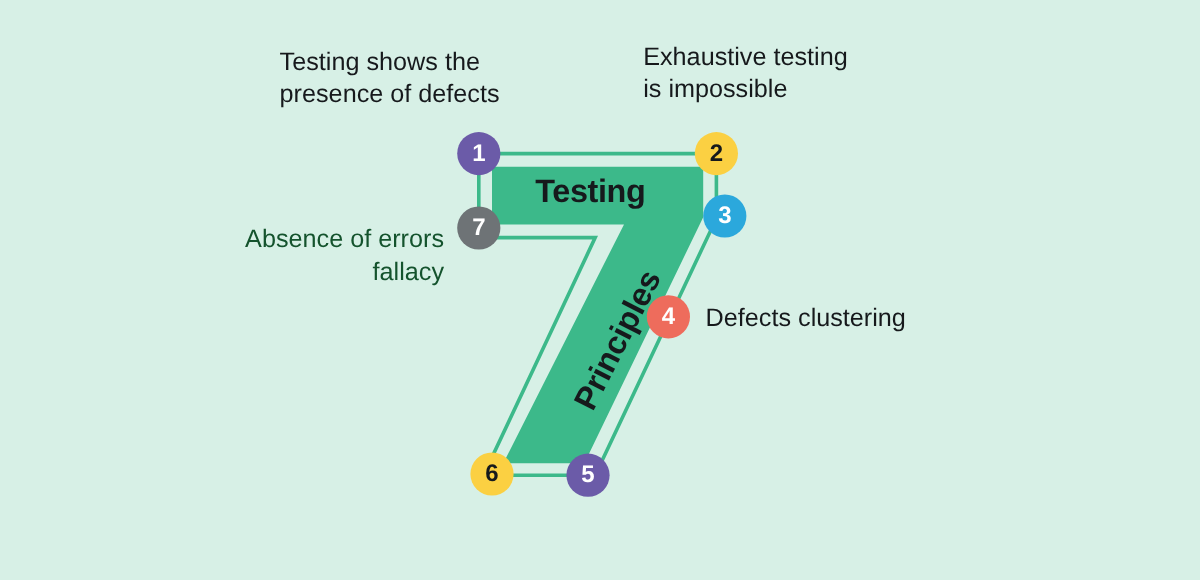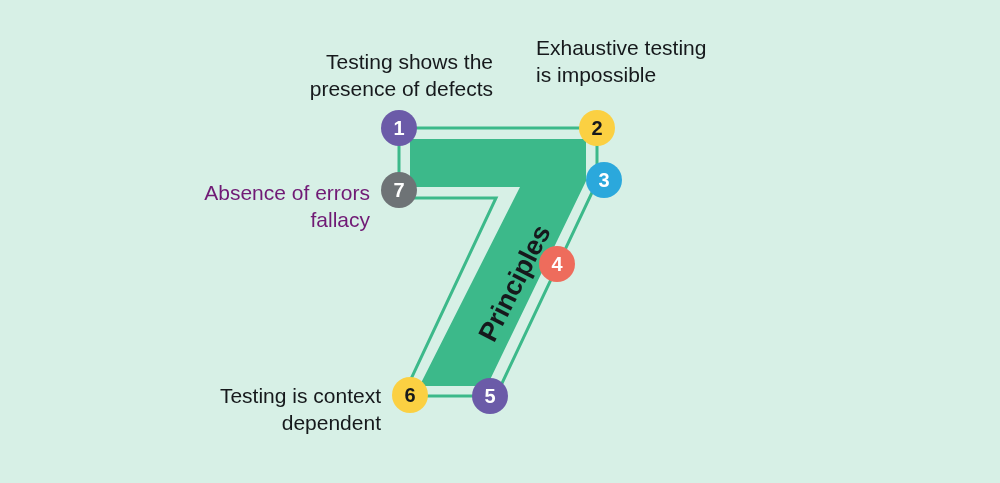--- a/index.html
+++ b/index.html
@@ -27,21 +27,21 @@
   }
   .label {
     position: absolute;
     font-family: "Liberation Sans", sans-serif;
     font-size: 21px;
     line-height: 27px;
     color: #16191c;
     white-space: pre-line;
   }
   
-  .lbl-1 { left: 233px; top: 48px; width: 260px; text-align: right; }
+  .lbl-1 { left: 233px; top: 38px; width: 260px; text-align: left; }
   .lbl-2 { left: 536px; top: 34px; width: 280px; text-align: left; }
   .lbl-3 { left: 635px; top: 167px; width: 280px; text-align: left; }
   .lbl-4 { left: 588px; top: 252px; width: 300px; text-align: left; }
   .lbl-5 { left: 523px; top: 382px; width: 300px; text-align: left; }
   .lbl-6 { left: 139px; top: 382px; width: 242px; text-align: right; }
   .lbl-7 { left: 135px; top: 179px; width: 235px; text-align: right; }
 
   .badge {
     position: absolute;
     width: 36px;
@@ -101,38 +101,38 @@
              L 586 139
              L 586 181
              L 487 386
              L 421 386
              L 421 383
              L 520 187
              L 410 187
              Z" fill="#3cb98a"></path>
   </svg>
 
+  <div class="inner-text" id="testing-word" style="color: rgb(22, 25, 28);">Testing</div>
 
   <div class="inner-text" id="principles-word" style="color: rgb(22, 25, 28);">Principles</div>
 
   <div class="label lbl-1" style="color: rgb(22, 25, 28);">Testing shows the
 presence of defects</div>
   <div class="badge" id="badge-1" style="left: 381px; top: 110px; background: rgb(107, 91, 168); color: rgb(255, 255, 255);">1</div>
 
   <div class="label lbl-2" style="color: rgb(22, 25, 28);">Exhaustive testing
 is impossible</div>
   <div class="badge" id="badge-2" style="left: 579px; top: 110px; background: rgb(251, 208, 66); color: rgb(22, 25, 28);">2</div>
 
   <div class="badge" id="badge-3" style="left: 586px; top: 162px; background: rgb(43, 168, 220); color: rgb(255, 255, 255);">3</div>
 
+  <div class="label lbl-4" style="color: rgb(22, 25, 28);">Defects clustering</div>
   <div class="badge" id="badge-4" style="left: 539px; top: 246px; background: rgb(238, 108, 92); color: rgb(255, 255, 255);">4</div>
 
   <div class="badge" id="badge-5" style="left: 472px; top: 378px; background: rgb(107, 91, 168); color: rgb(255, 255, 255);">5</div>
 
-  <div class="label lbl-6" style="color: rgb(22, 25, 28);">Testing is context
-dependent</div>
   <div class="badge" id="badge-6" style="left: 392px; top: 377px; background: rgb(251, 208, 66); color: rgb(22, 25, 28);">6</div>
 
-  <div class="label lbl-7" style="color: #701a75;">Absence of errors
+  <div class="label lbl-7" style="color: #14532d; margin-top: 7px;">Absence of errors
 fallacy</div>
   <div class="badge" id="badge-7" style="left: 381px; top: 172px; background: rgb(110, 115, 118); color: rgb(255, 255, 255);">7</div>
 
 </div>
 
 </body></html>

